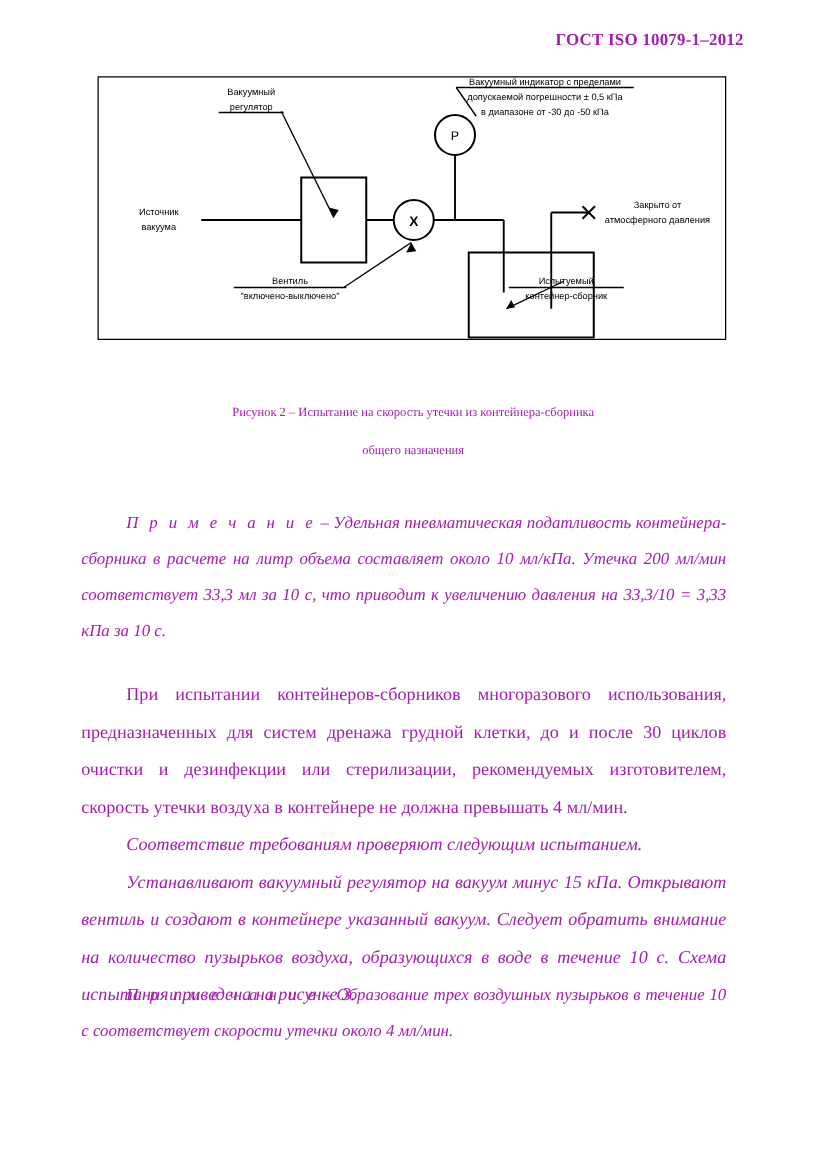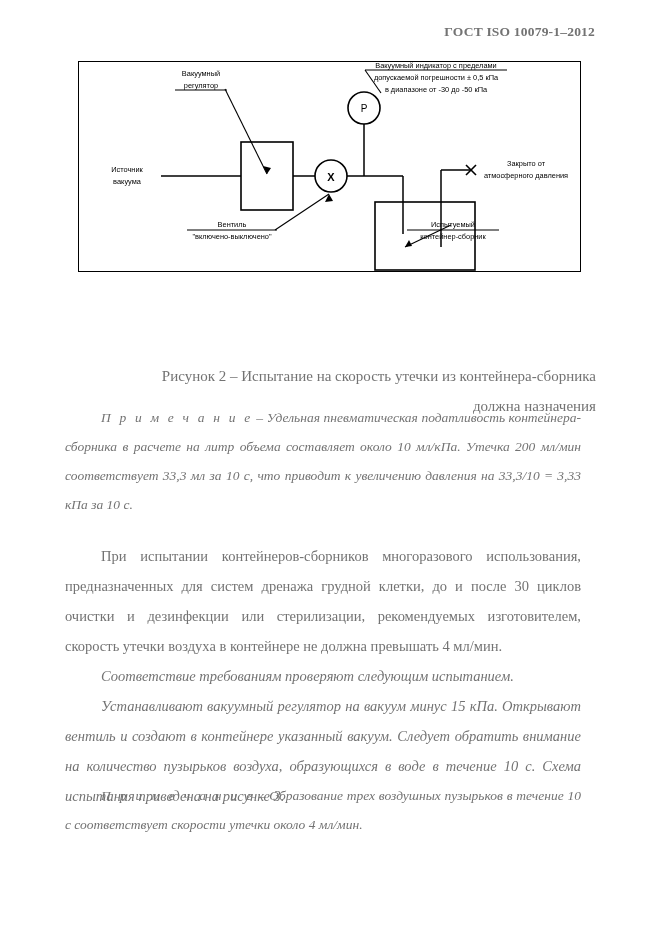--- a/index.html
+++ b/index.html
@@ -7,21 +7,21 @@
     padding: 0;
     background: #ffffff;
   }
   .page {
     position: relative;
     width: 661px;
     height: 936px;
     background: #ffffff;
     overflow: hidden;
     font-family: "Liberation Serif", "DejaVu Serif", serif;
-    color: #737373;
+    color: #a21caf;
   }
   .header {
     position: absolute;
     top: 24px;
     left: 0;
     width: 595px;
     text-align: right;
     font-family: "Liberation Serif", "DejaVu Serif", serif;
     font-weight: bold;
     font-size: 13.5px;
@@ -39,24 +39,23 @@
   .fig-svg {
     position: absolute;
     left: 0;
     top: 0;
   }
   .caption {
     position: absolute;
     left: 65px;
     top: 316px;
     width: 531px;
-    text-align: right;
-    font-size: 15px;
-    line-height: 30px;
-    margin-top: 45px;
+    text-align: center;
+    font-size: 10px;
+    line-height: 30px;
   }
   .body-text {
     position: absolute;
     left: 65px;
     width: 516px;
     font-size: 14.5px;
     line-height: 30px;
     text-align: justify;
     text-justify: inter-word;
     margin-top: 24px;
@@ -194,21 +193,21 @@
       <text class="dlabel" x="447" y="104" text-anchor="middle">Закрыто от</text>
       <text class="dlabel" x="447" y="116" text-anchor="middle">атмосферного давления</text>
 
       <text class="dlabel" x="374" y="165" text-anchor="middle">Испытуемый</text>
       <text class="dlabel" x="374" y="177" text-anchor="middle">контейнер-сборник</text>
     </svg>
   </div>
 
   <div class="caption">
     <div>Рисунок 2 – Испытание на скорость утечки из контейнера-сборника</div>
-    <div>должна назначения</div>
+    <div>общего назначения</div>
   </div>
 
   <div class="body-text note indent" style="top: 379px;">
     <span class="note-word">П р и м е ч а н и е</span>
     <span>–</span>
     <span>Удельная пневматическая податливость контейнера-сборника в расчете на литр объема составляет около 10 мл/кПа. Утечка 200 мл/мин соответствует 33,3 мл за 10 с, что приводит к увеличению давления на 33,3/10 = 3,33 кПа за 10 с.</span>
   </div>
 
 
   <div class="body-text indent" style="top: 517px;">При испытании контейнеров-сборников многоразового использования, предназначенных для систем дренажа грудной клетки, до и после 30 циклов очистки и дезинфекции или стерилизации, рекомендуемых изготовителем, скорость утечки воздуха в контейнере не должна превышать 4 мл/мин.</div>

